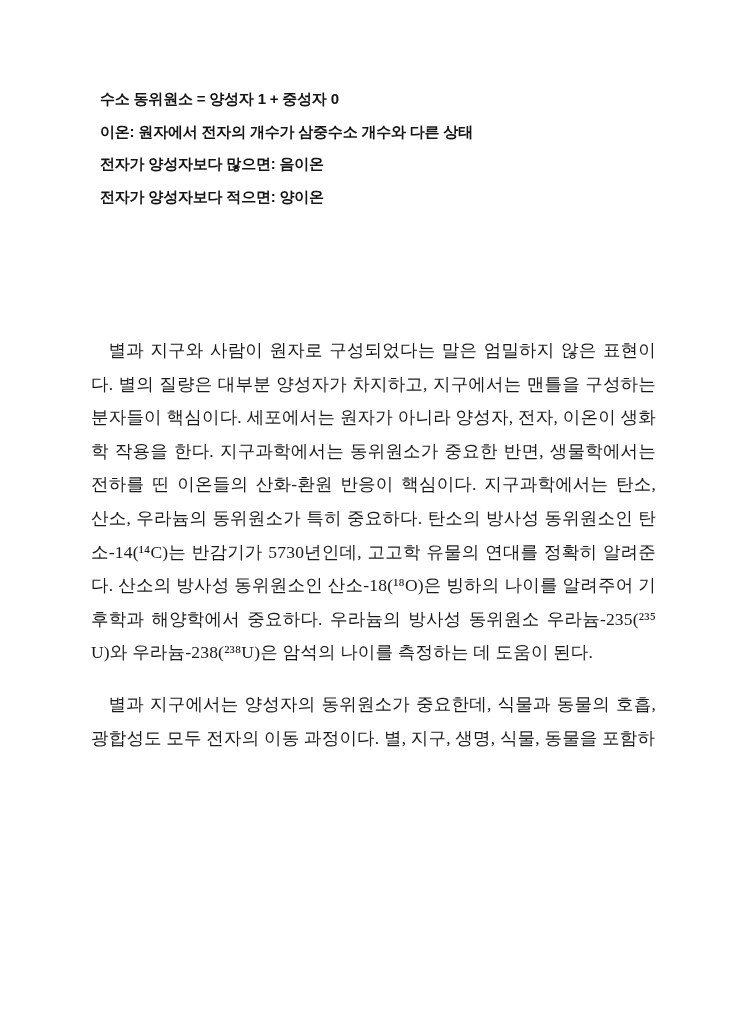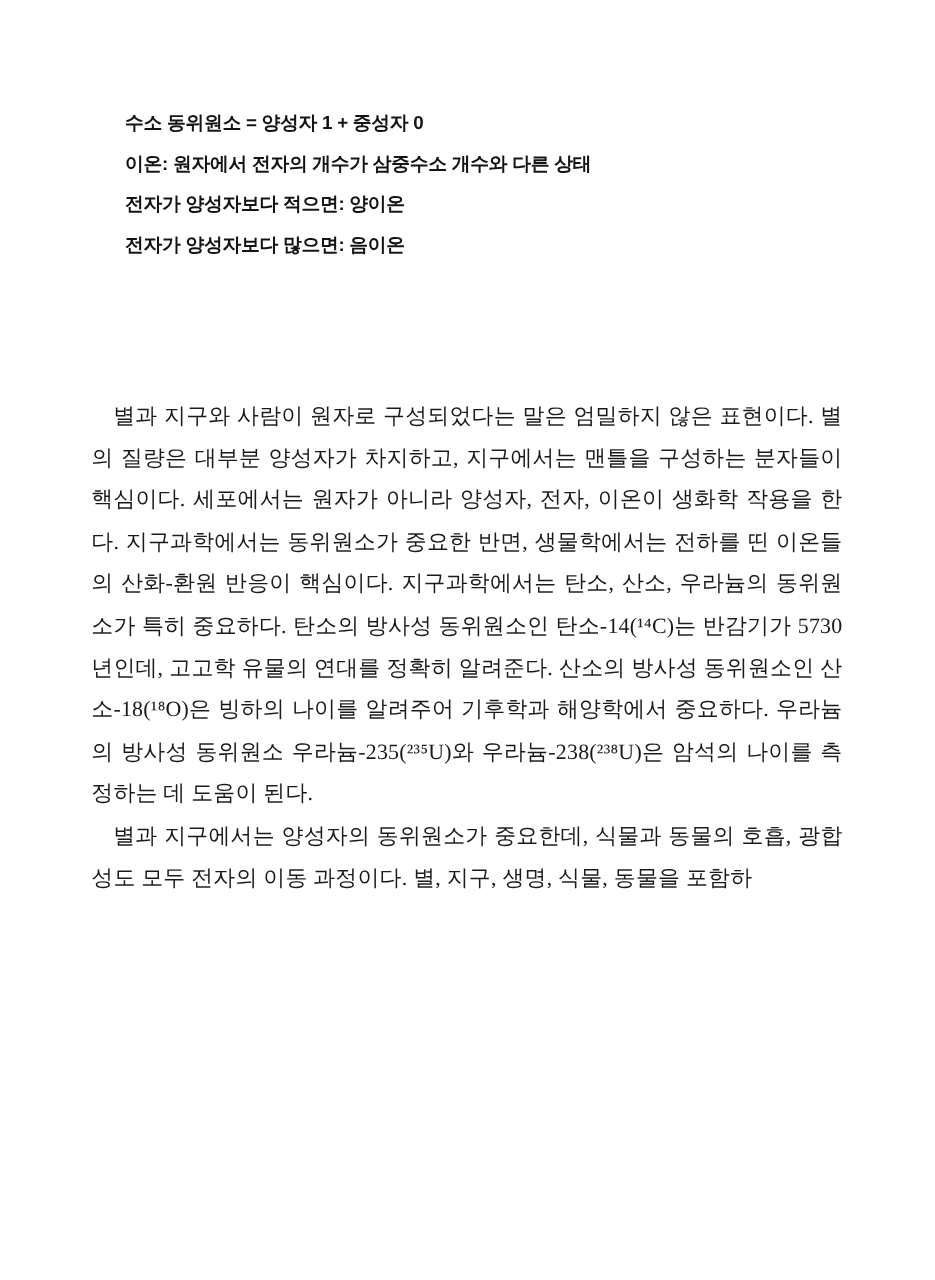--- a/index.html
+++ b/index.html
@@ -36,21 +36,21 @@
   .body-text {
     position: absolute;
     left: 73px;
     top: 316px;
     width: 601px;
     font-family: "Liberation Serif", "DejaVu Serif", serif;
     font-size: 17.5px;
     color: #1a1a1a;
   }
   .body-text .para {
-    margin: 0;
+    margin: 18px;
     line-height: 33.6px;
     text-align: justify;
     text-indent: 1em;
     word-break: break-all;
     letter-spacing: 0.2px;
   }
   
   .page-number {
     position: absolute;
     left: 88px;
@@ -62,22 +62,22 @@
   }
 </style>
 </head>
 <body>
 
 <div class="page">
 
   <div class="notes">
     <p>수소 동위원소 = 양성자 1 + 중성자 0</p>
     <p>이온: 원자에서 전자의 개수가 삼중수소 개수와 다른 상태</p>
+    <p>전자가 양성자보다 많으면: 음이온</p>
     <p>전자가 양성자보다 적으면: 양이온</p>
-    <p>전자가 양성자보다 많으면: 음이온</p>
   </div>
 
   <div class="body-text">
     <p class="para">별과 지구와 사람이 원자로 구성되었다는 말은 엄밀하지 않은 표현이다. 별의 질량은 대부분 양성자가 차지하고, 지구에서는 맨틀을 구성하는 분자들이 핵심이다. 세포에서는 원자가 아니라 양성자, 전자, 이온이 생화학 작용을 한다. 지구과학에서는 동위원소가 중요한 반면, 생물학에서는 전하를 띤 이온들의 산화-환원 반응이 핵심이다. 지구과학에서는 탄소, 산소, 우라늄의 동위원소가 특히 중요하다. 탄소의 방사성 동위원소인 탄소-14(¹⁴C)는 반감기가 5730년인데, 고고학 유물의 연대를 정확히 알려준다. 산소의 방사성 동위원소인 산소-18(¹⁸O)은 빙하의 나이를 알려주어 기후학과 해양학에서 중요하다. 우라늄의 방사성 동위원소 우라늄-235(²³⁵U)와 우라늄-238(²³⁸U)은 암석의 나이를 측정하는 데 도움이 된다.</p>
     <p class="para">별과 지구에서는 양성자의 동위원소가 중요한데, 식물과 동물의 호흡, 광합성도 모두 전자의 이동 과정이다. 별, 지구, 생명, 식물, 동물을 포함하</p>
   </div>
 
   <div class="page-number">24</div>
 
 </div>

